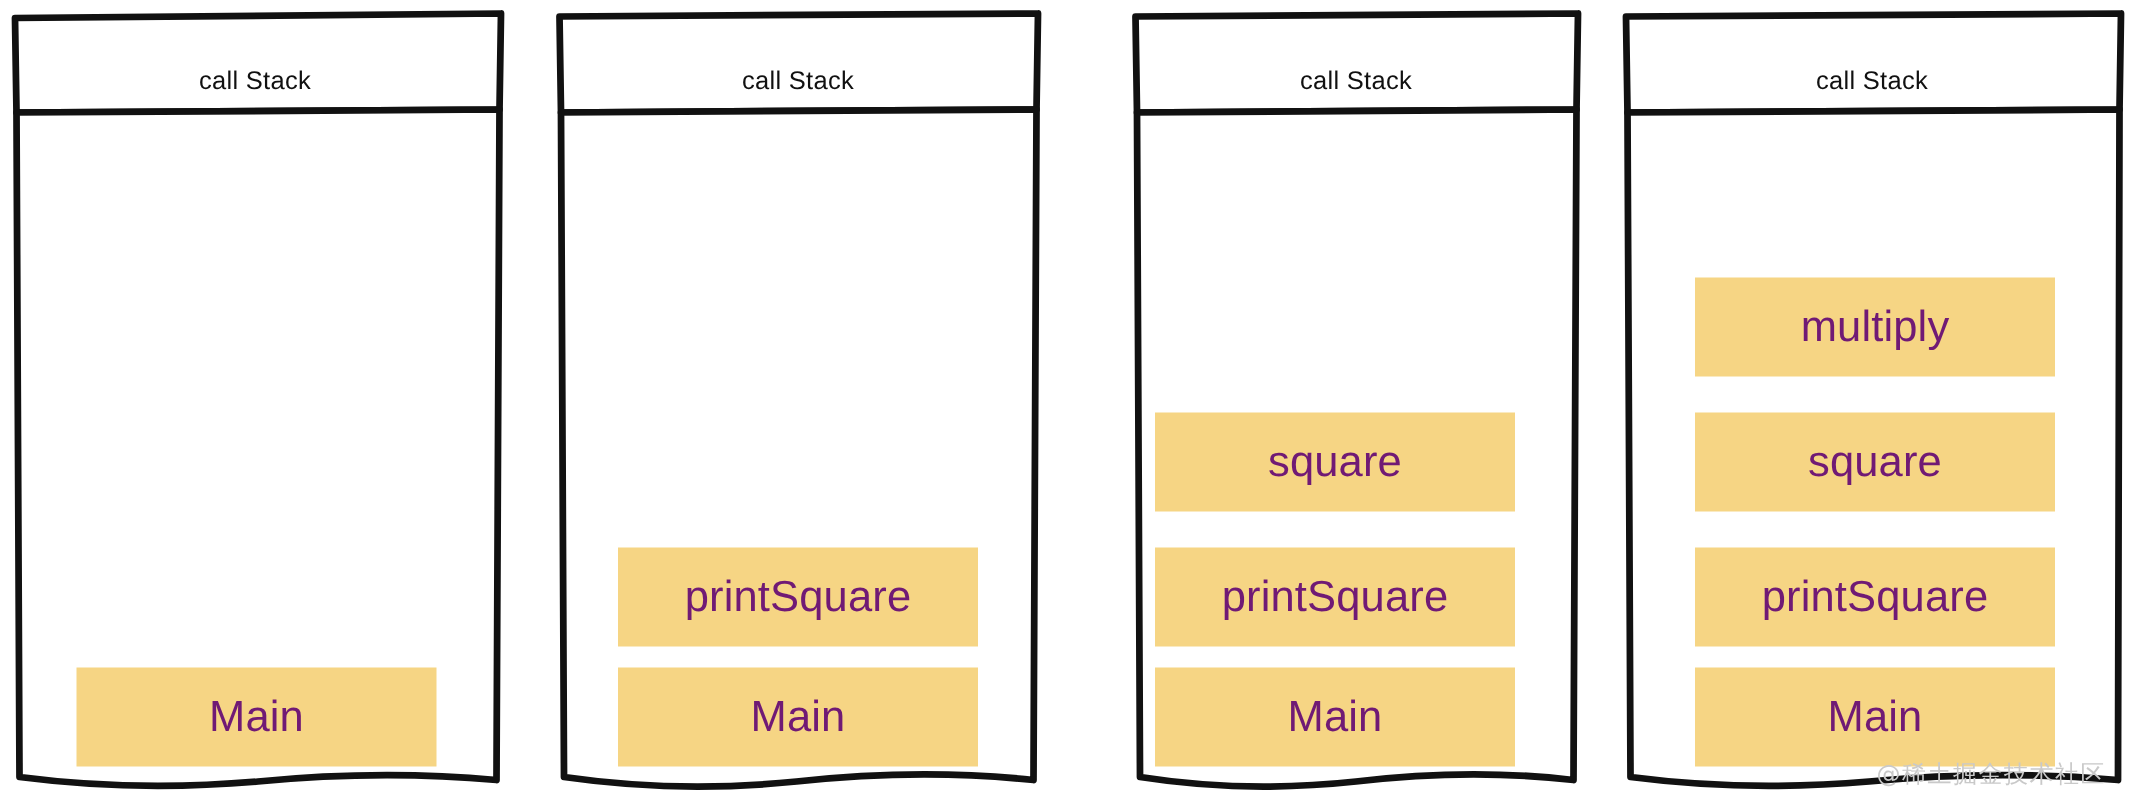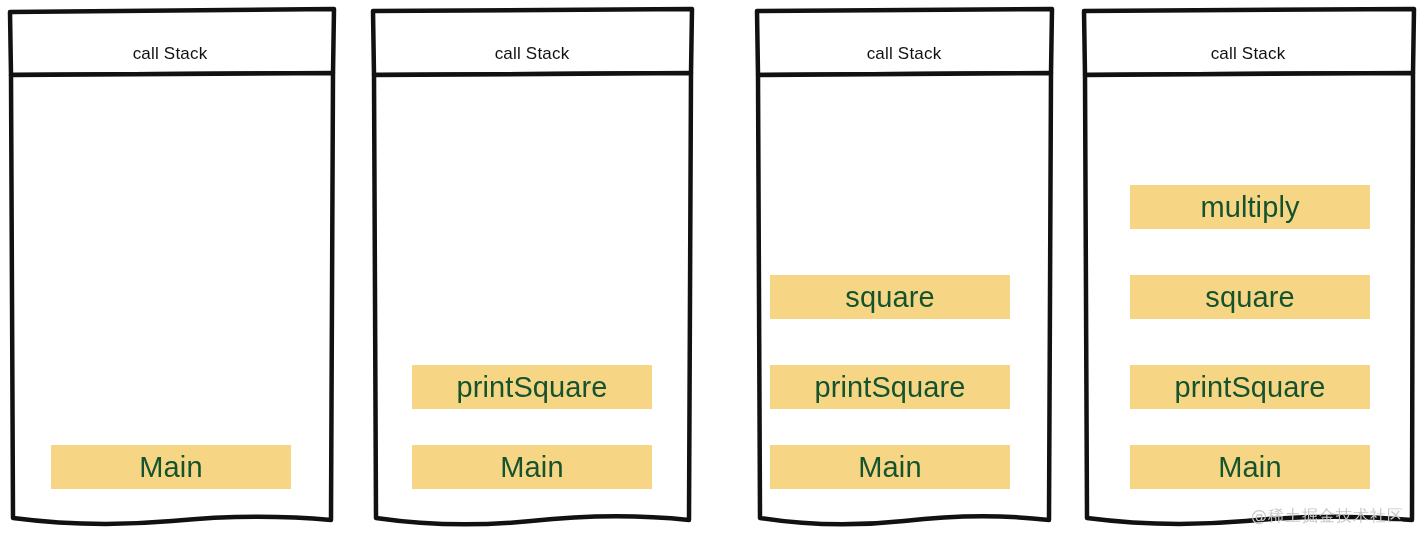--- a/index.html
+++ b/index.html
@@ -36,26 +36,26 @@
     line-height:1;
     font-family:"Liberation Sans", sans-serif;
     margin-top:21px;
   }
   .frames-area{
     position:absolute;
     left:0;right:0;top:0;bottom:0;
   }
   .stack-frame{
     position:absolute;
-    height:44px;
+    height:66px;
     background:#f6d584;
     display:flex;
     align-items:center;
     justify-content:center;
-    color:#14532d;
+    color:#701a75;
     font-size:29px;
     letter-spacing:.1px;
     font-family:"Liberation Sans", sans-serif;
     white-space:nowrap;
   }
   .watermark{
     position:absolute;
     right:14px;
     bottom:8px;
     font-size:16px;

